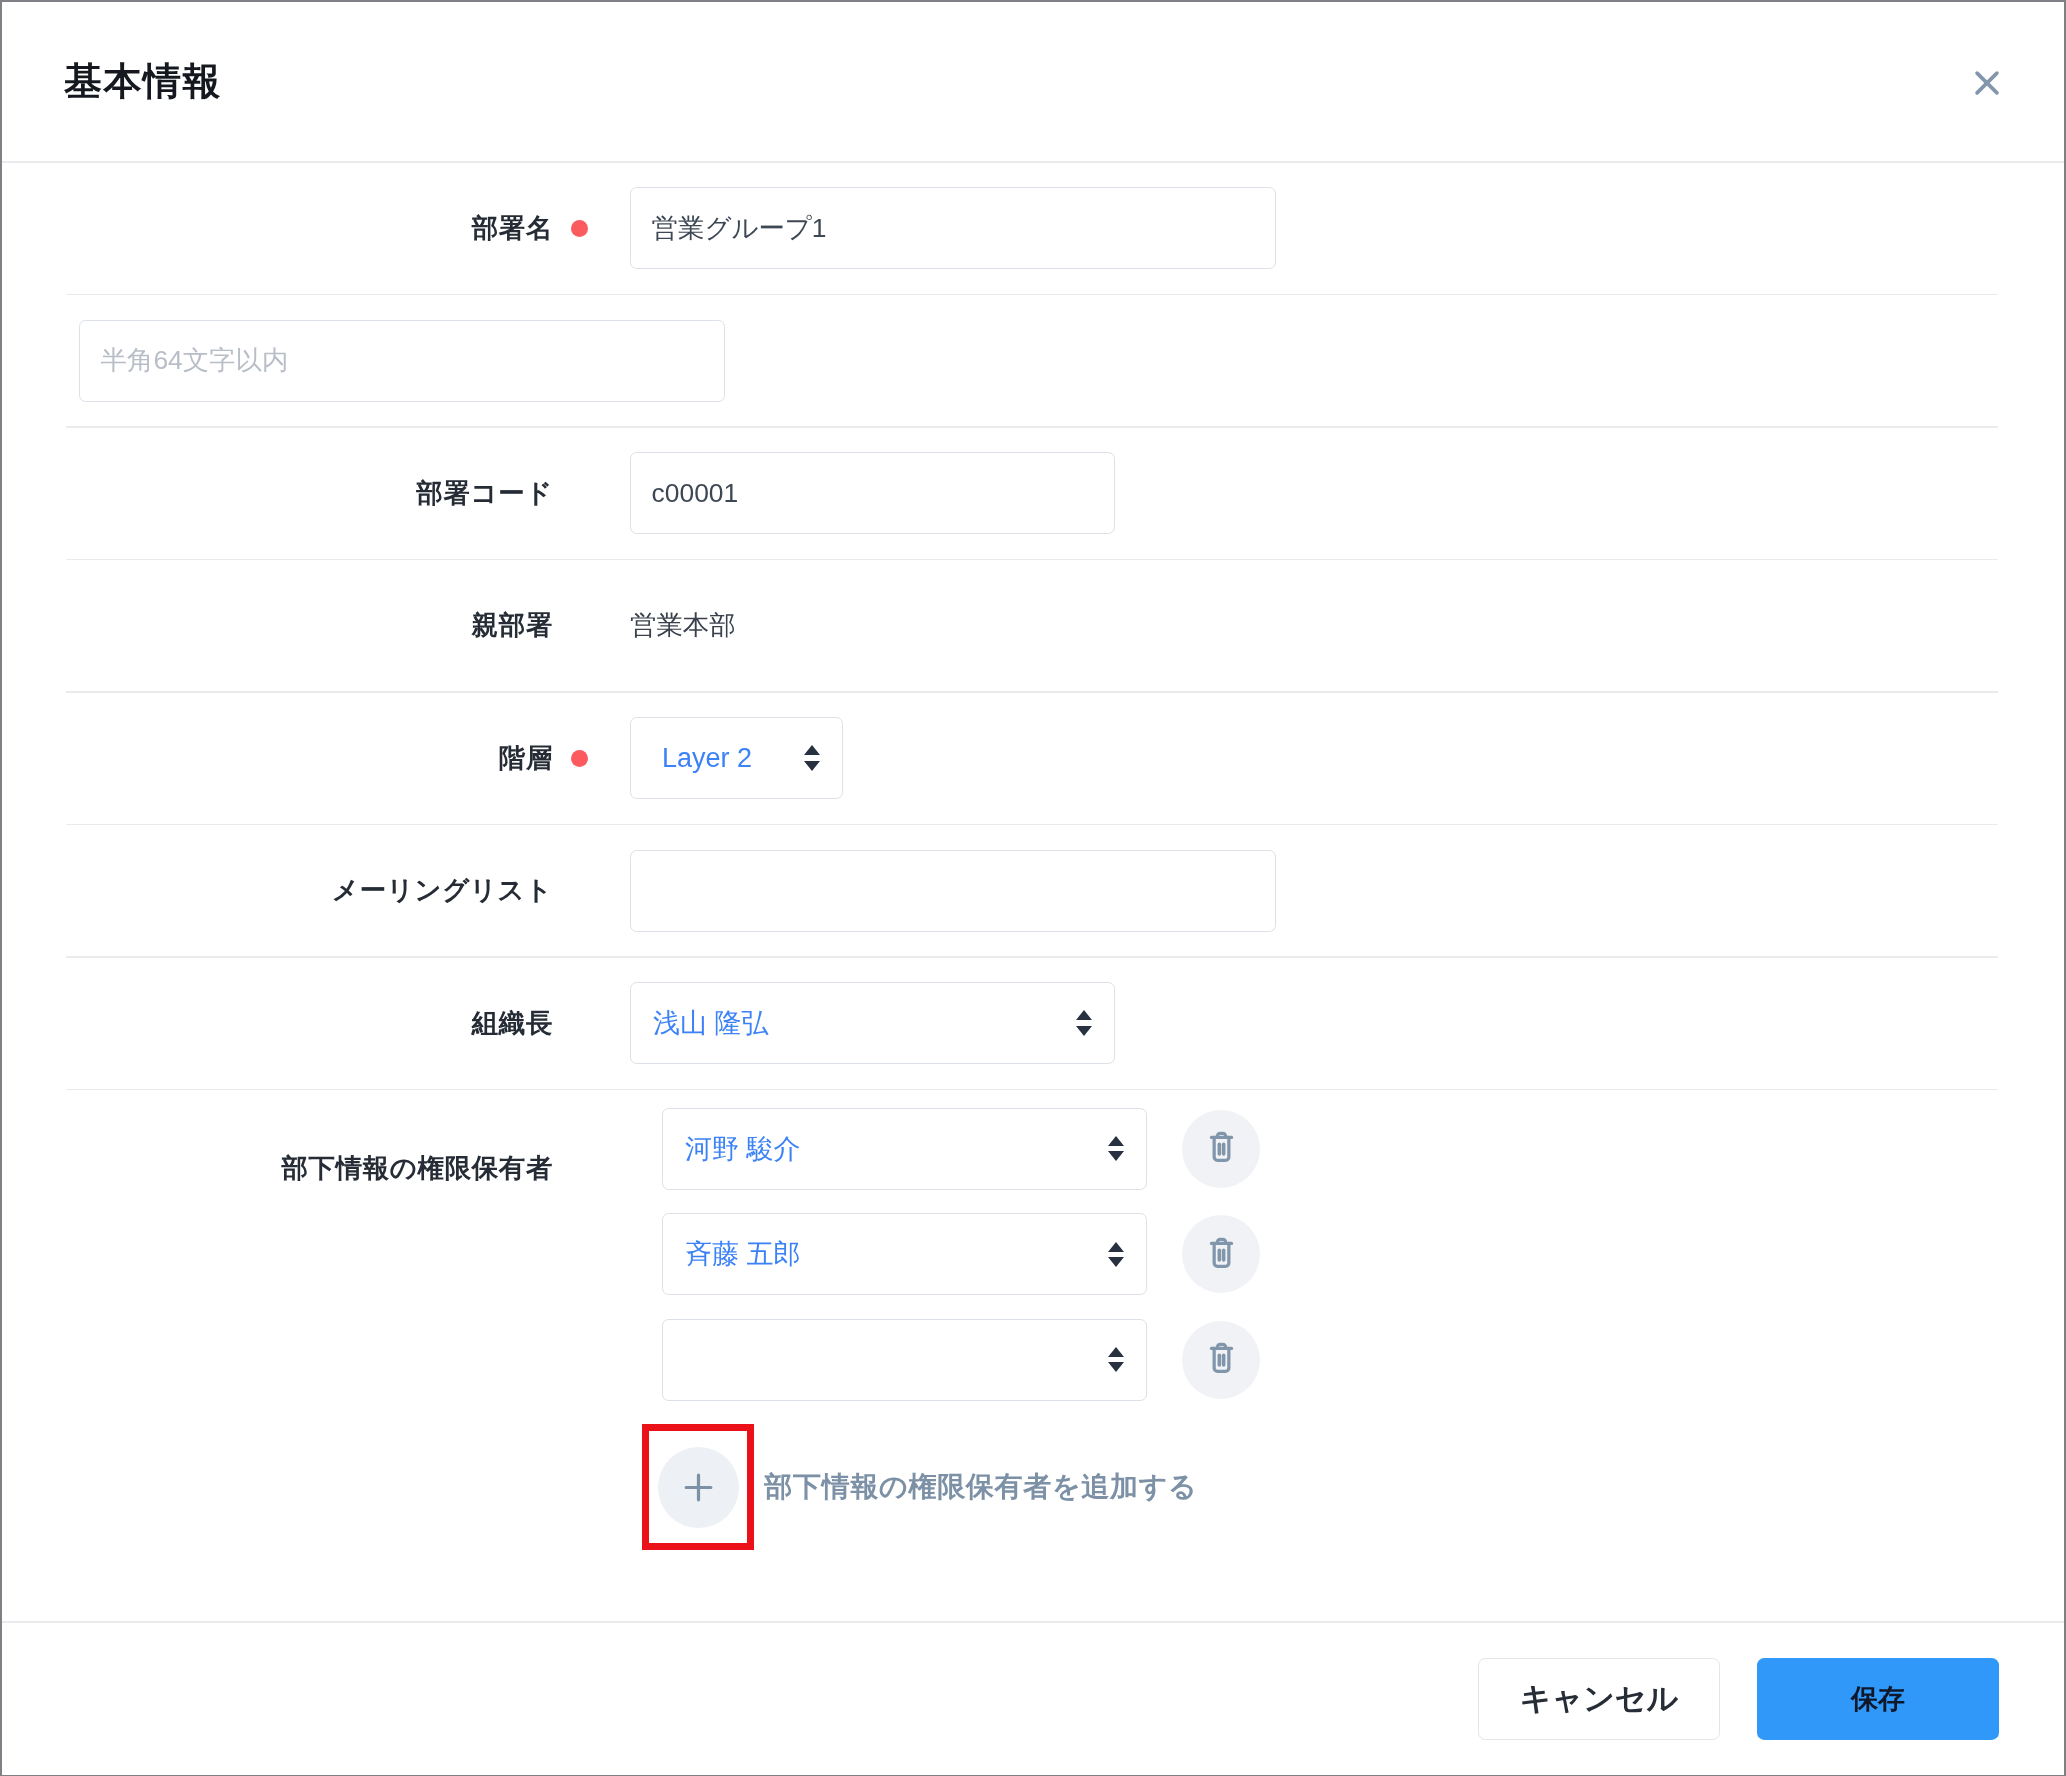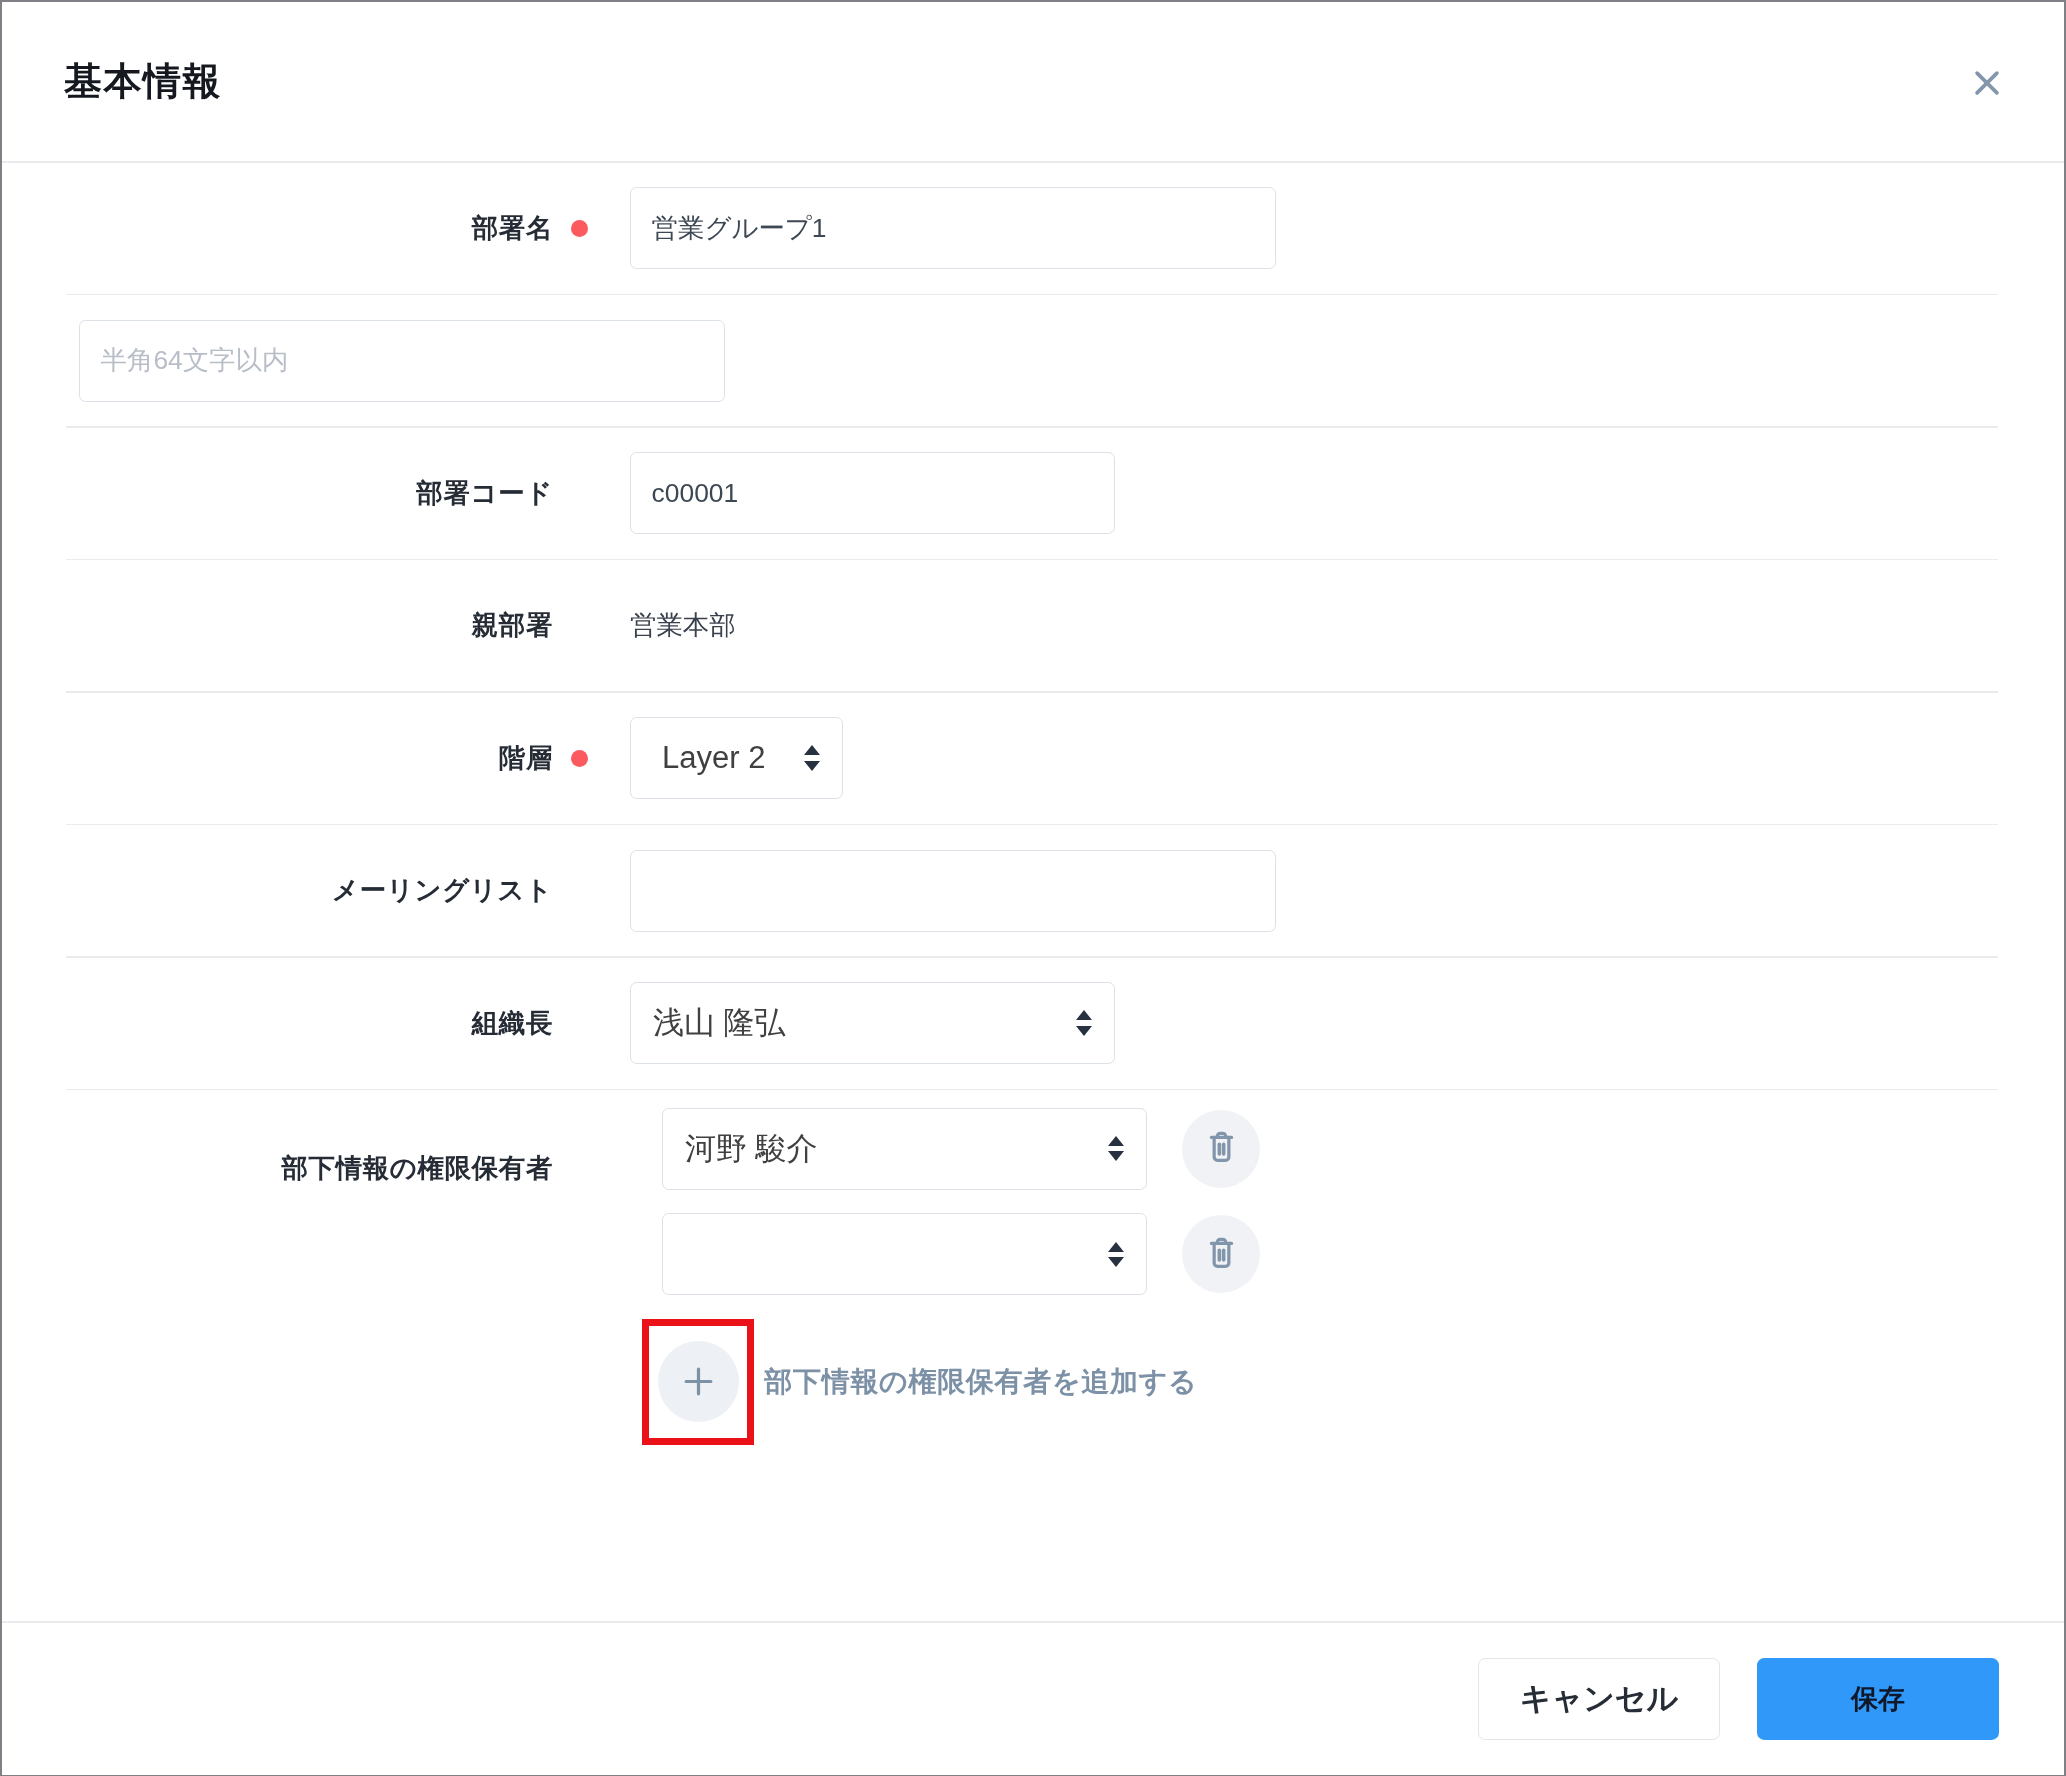--- a/index.html
+++ b/index.html
@@ -35,21 +35,21 @@
   .text-input::placeholder { color:#b8bec7; }
   .w-wide { width:646px; }
   .w-med  { width:485px; }
   .static-value { font-size:26.4px; color:#3a414d; }
   
   .select-box {
     height:82px; border:1.5px solid #dce1e7; border-radius:6.6px; background:#fff;
     display:flex; align-items:center; justify-content:space-between;
     padding:0 22px; cursor:pointer;
   }
-  .select-box .sel-text { font-size:31px; color:#404040; }
+  .select-box .sel-text { font-size:27px; color:#3b82f6; }
   .sel-layer { width:213px; padding:0 22px 0 31px; }
   .arrows { display:flex; flex-direction:column; align-items:center; gap:5.1px; }
   .arrow-up    { width:0; height:0; border-left:8px solid transparent; border-right:8px solid transparent; border-bottom:10.3px solid #27313f; }
   .arrow-down  { width:0; height:0; border-left:8px solid transparent; border-right:8px solid transparent; border-top:10.3px solid #27313f; }
   
   .perm-block { display:flex; padding-top:17.6px; height:531px;gap:32px; }
   .perm-label { margin-top:43px; }
   .perm-fields { margin-left:77px; }
   .perm-row { display:flex; align-items:center; margin-bottom:23.5px; }
   .trash-btn {
@@ -201,42 +201,62 @@
               <path d="M9.7 5.6 V5 a1.5 1.5 0 0 1 1.5 -1.5 h1.6 a1.5 1.5 0 0 1 1.5 1.5 v0.6"></path>
               <path d="M6.4 5.8 H17.6"></path>
               <path d="M7.9 5.8 v10.9 a1.9 1.9 0 0 0 1.9 1.9 h4.4 a1.9 1.9 0 0 0 1.9 -1.9 V5.8"></path>
               <path d="M10.8 9.6 v5.4" stroke-width="2"></path>
               <path d="M13.2 9.6 v5.4" stroke-width="2"></path>
             </svg>
           </span>
         </button>
       </div>
 
-
       <div class="perm-row">
         <div class="select-box w-med">
-          <span class="sel-text"></span>
+          <span class="sel-text">斉藤 五郎</span>
           <span class="arrows">
             <span class="arrow-up"></span>
               <span class="arrow-down"></span>
           </span>
         </div>
         <button class="trash-btn">
           <span style="display:flex;">
             <svg width="43" height="43" viewBox="0 0 24 24" fill="none" stroke="#8296ab" stroke-width="1.8" stroke-linecap="round" stroke-linejoin="round">
               <path d="M9.7 5.6 V5 a1.5 1.5 0 0 1 1.5 -1.5 h1.6 a1.5 1.5 0 0 1 1.5 1.5 v0.6"></path>
               <path d="M6.4 5.8 H17.6"></path>
               <path d="M7.9 5.8 v10.9 a1.9 1.9 0 0 0 1.9 1.9 h4.4 a1.9 1.9 0 0 0 1.9 -1.9 V5.8"></path>
               <path d="M10.8 9.6 v5.4" stroke-width="2"></path>
               <path d="M13.2 9.6 v5.4" stroke-width="2"></path>
             </svg>
           </span>
         </button>
       </div>
 
+      <div class="perm-row">
+        <div class="select-box w-med">
+          <span class="sel-text"></span>
+          <span class="arrows">
+            <span class="arrow-up"></span>
+              <span class="arrow-down"></span>
+          </span>
+        </div>
+        <button class="trash-btn">
+          <span style="display:flex;">
+            <svg width="43" height="43" viewBox="0 0 24 24" fill="none" stroke="#8296ab" stroke-width="1.8" stroke-linecap="round" stroke-linejoin="round">
+              <path d="M9.7 5.6 V5 a1.5 1.5 0 0 1 1.5 -1.5 h1.6 a1.5 1.5 0 0 1 1.5 1.5 v0.6"></path>
+              <path d="M6.4 5.8 H17.6"></path>
+              <path d="M7.9 5.8 v10.9 a1.9 1.9 0 0 0 1.9 1.9 h4.4 a1.9 1.9 0 0 0 1.9 -1.9 V5.8"></path>
+              <path d="M10.8 9.6 v5.4" stroke-width="2"></path>
+              <path d="M13.2 9.6 v5.4" stroke-width="2"></path>
+            </svg>
+          </span>
+        </button>
+      </div>
+
       <div class="add-row">
         <div class="red-highlight">
           <button class="plus-btn">
             <span style="display:flex;">
               <svg width="37" height="37" viewBox="0 0 24 24" fill="none" stroke="#7d91a6" stroke-width="2.1" stroke-linecap="round">
                 <path d="M12 4 V20 M4 12 H20"></path>
               </svg>
             </span>
           </button>
         </div>

